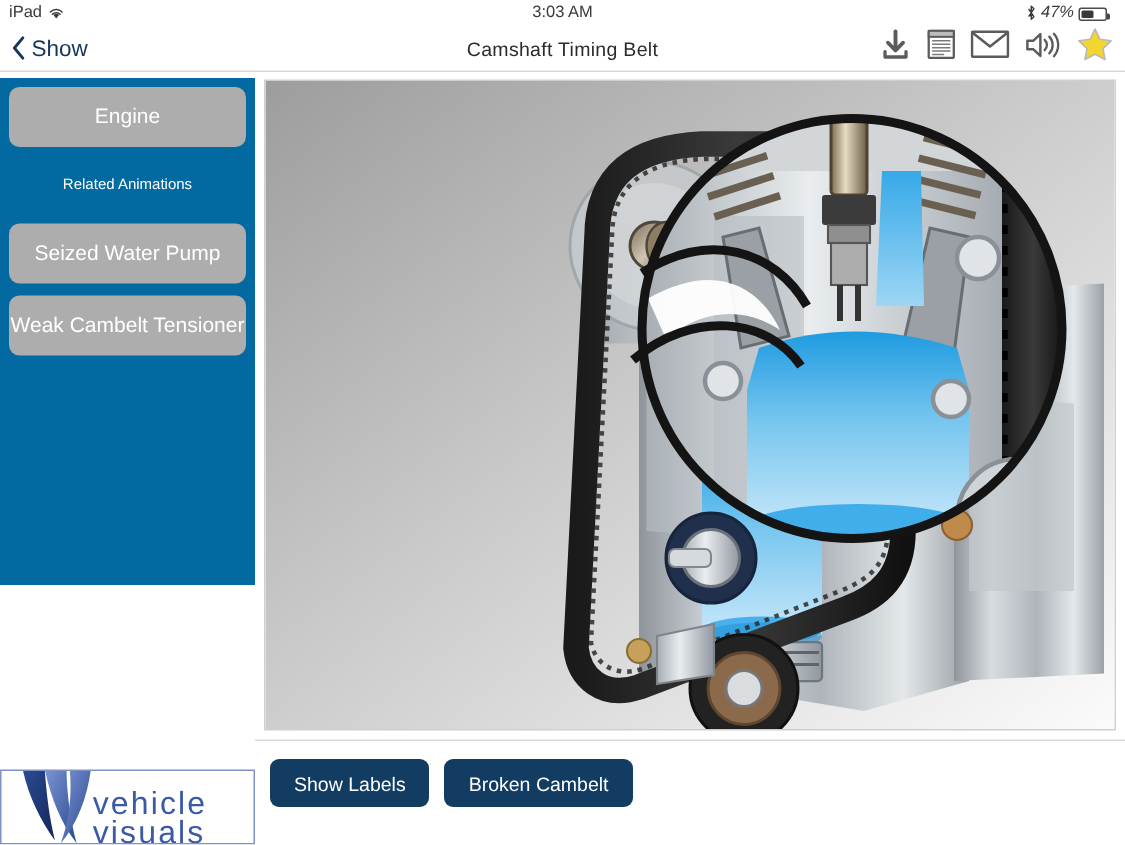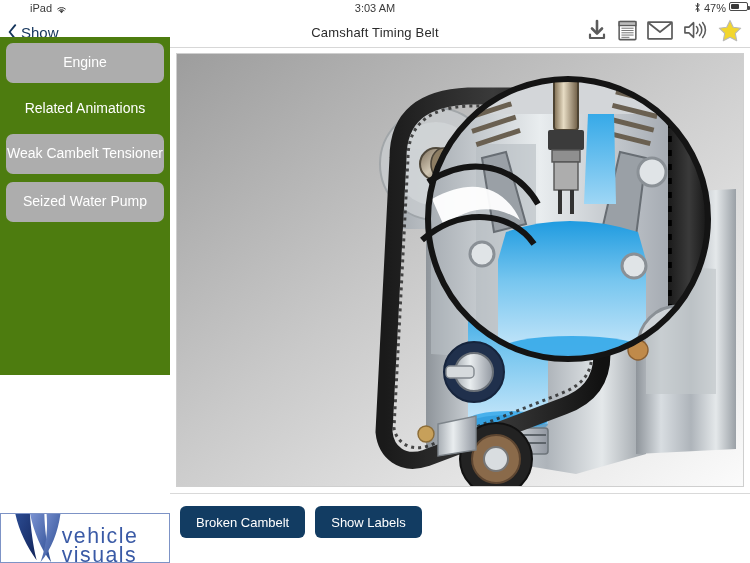--- a/index.html
+++ b/index.html
@@ -10,23 +10,23 @@
     -webkit-font-smoothing:antialiased;
   }
   .app { position:relative; width:750px; height:563px; background:#fff; }
 
   
   .statusbar {
     position:absolute; top:0; left:0; width:750px; height:16px;
     background:#ffffff; color:#3a3a3a; font-size:11px;
     display:flex; align-items:center;
   }
-  .sb-left { position:absolute; left:6px; display:flex; align-items:center; gap:4px;margin-left:24px; }
+  .sb-left { position:absolute; left:6px; display:flex; align-items:center; gap:4px; }
   .sb-center { position:absolute; left:0; width:750px; text-align:center; font-size:11px; color:#3a3a3a; }
-  .sb-right { position:absolute; right:2px; display:flex; align-items:flex-start; gap:3px; }
+  .sb-right { position:absolute; right:12px; display:flex; align-items:flex-end; gap:3px;font-style:italic; }
   .sb-label { font-size:11px; color:#3a3a3a; }
   .wifi-icon { display:inline-block; width:11px; height:9px; position:relative; }
   .bt-icon { display:inline-block; width:7px; height:11px; }
   .batt { display:inline-block; width:19px; height:9px; border:1px solid #4a4a4a; border-radius:2px; position:relative; }
   .batt::after { content:""; position:absolute; right:-3px; top:2.5px; width:2px; height:4px; background:#4a4a4a; border-radius:0 1px 1px 0; }
   .batt-fill { position:absolute; left:1px; top:1px; bottom:1px; background:#3a3a3a; border-radius:1px; }
 
   
   .navbar {
     position:absolute; top:16px; left:0; width:750px; height:32px;
@@ -45,33 +45,33 @@
     font-size:13px; color:#2b2b2b; letter-spacing:.2px;
   }
   .nav-icons {
     position:absolute; right:8px; top:0; height:32px;
     display:flex; align-items:center; gap:10px;
   }
   .nav-icons .ico { cursor:pointer; display:block; }
 
   
   .sidebar {
-    position:absolute; left:0; top:37px; width:170px; height:338px;
-    background:#4d7c0f; padding:6px 6px 0 6px;
+    position:absolute; left:0; top:52px; width:170px; height:338px;
+    background:#0369a1; padding:6px 6px 0 6px;
   }
   .side-btn {
     width:158px; height:40px; margin:0 0 8px 0;
     background:#adadad; border:none; border-radius:7px;
     color:#ffffff; font-size:14px; font-family:"Liberation Sans", sans-serif;
     display:flex; align-items:center; justify-content:center;
     cursor:pointer; text-align:center; line-height:1.1;
   }
   .side-label {
     width:158px; height:34px; margin:0 0 9px 0;
-    color:#ffffff; font-size:14px;
+    color:#ffffff; font-size:10px;
     display:flex; align-items:center; justify-content:center;
   }
 
   
   .logo-box {
     position:absolute; left:0; bottom:0; width:170px; height:50px;
     background:#ffffff; border:1px solid #7d93c6;
     display:flex; align-items:center; justify-content:center; overflow:hidden;
   }
 
@@ -182,22 +182,22 @@
         <svg viewBox="0 0 24 23" width="24" height="23">
           <path d="M12 1.4 L15.3 8.2 L22.7 9.2 L17.3 14.4 L18.7 21.7 L12 18.2 L5.3 21.7 L6.7 14.4 L1.3 9.2 L8.7 8.2 Z" fill="#f2d62e" stroke="#b9b9b9" stroke-width="1.1" stroke-linejoin="round"></path>
         </svg>
       </span>
     </div>
   </div>
 
   <div class="sidebar">
     <button class="side-btn">Engine</button>
     <div class="side-label">Related Animations</div>
+    <button class="side-btn">Seized Water Pump</button>
     <button class="side-btn">Weak Cambelt Tensioner</button>
-    <button class="side-btn">Seized Water Pump</button>
   </div>
 
   <div class="logo-box">
     <svg viewBox="0 0 168 62" width="166" height="60">
       <defs>
         <linearGradient id="swoosh1" x1="0" y1="0" x2="1" y2="1">
           <stop offset="0%" stop-color="#2c4c93"></stop>
           <stop offset="100%" stop-color="#12245a"></stop>
         </linearGradient>
         <linearGradient id="swoosh2" x1="0" y1="0" x2="1" y2="1">
@@ -423,17 +423,17 @@
             <circle cx="392" cy="165" r="140" fill="none" stroke="#141414" stroke-width="6"></circle>
             <path d="M252 128 C296 100 340 112 362 150" fill="none" stroke="#141414" stroke-width="6"></path>
             <path d="M246 186 C286 152 336 158 358 190" fill="none" stroke="#141414" stroke-width="6"></path>
           </g>
         </g>
       </svg>
     </div>
   </div>
 
   <div class="bottombar">
+    <button class="action-btn">Show Labels</button>
     <button class="action-btn">Broken Cambelt</button>
-    <button class="action-btn">Show Labels</button>
   </div>
 
 </div>
 
 </body></html>

